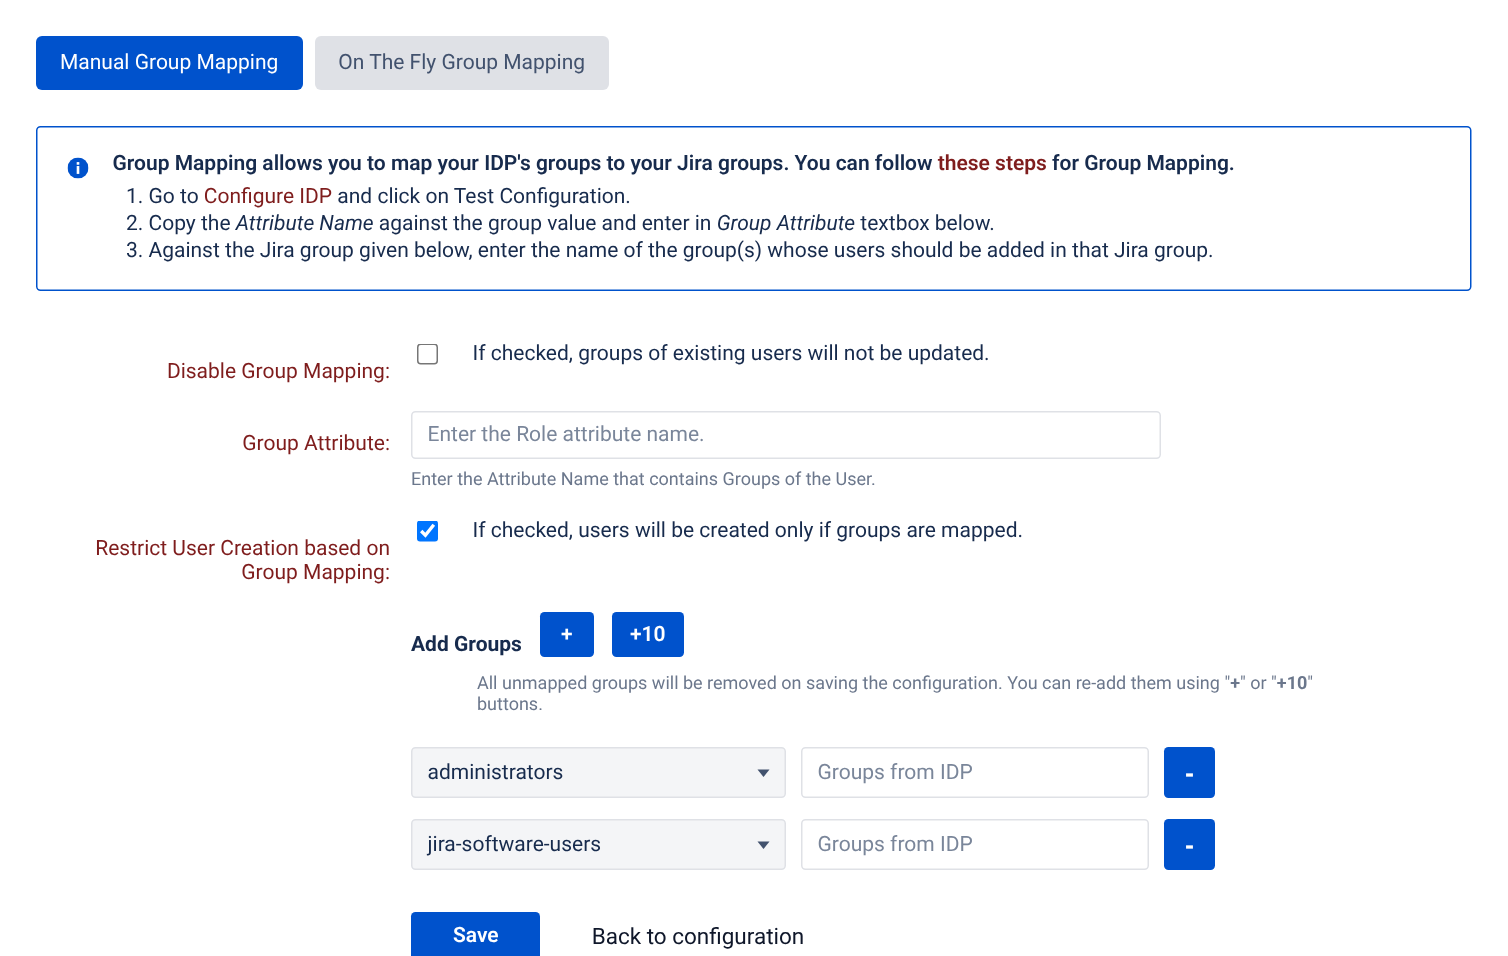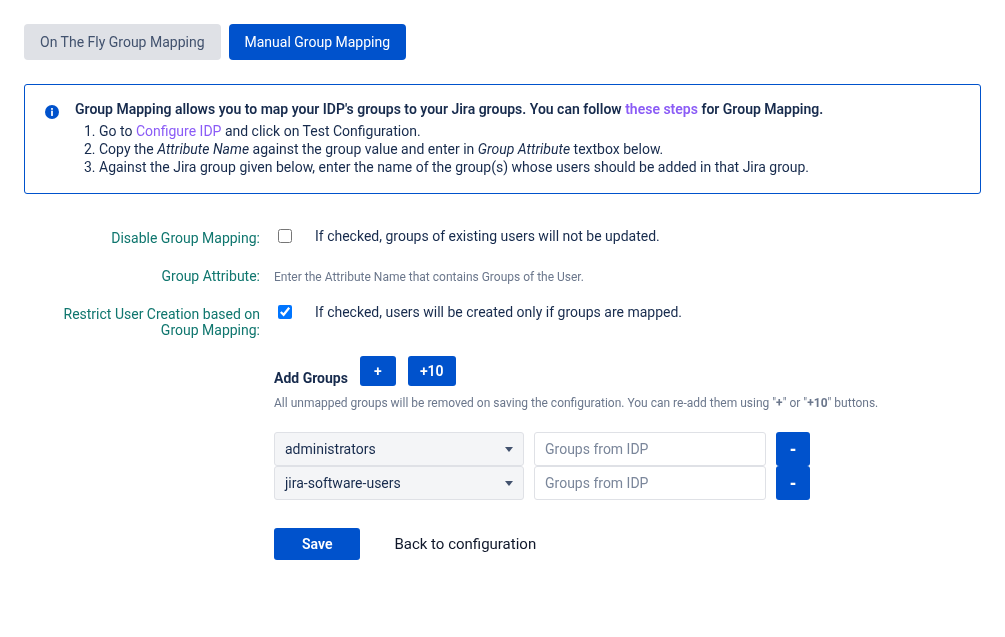--- a/index.html
+++ b/index.html
@@ -35,36 +35,37 @@
     margin-bottom: 32px;
   }
   .info-body { display: flex; gap: 16px; }
   .info-icon {
     color: #0052CC;
     flex-shrink: 0;
     margin-top: 4px;
   }
   .info-content { flex: 1; }
   .info-main { font-weight: 600; color: #172B4D; margin: 0 0 6px 0; }
-  .info-link { color: #8b5cf6; text-decoration: none; cursor: pointer; }
+  .info-link { color: #7f1d1d; text-decoration: none; cursor: pointer; }
   .info-steps { margin: 0; padding-left: 24px; }
   .info-steps li { margin: 2px 0; color: #172B4D; }
   .italic { font-style: italic; }
   .form-row {
     display: flex;
     align-items: flex-start;
     margin-bottom: 18px;
   }
   .form-label {
     width: 250px;
     text-align: right;
     padding-right: 14px;
-    color: #0f766e;
+    color: #7f1d1d;
     padding-top: 4px;
     flex-shrink: 0;
+    margin-top: 10px;
   }
   .form-control { flex: 1; max-width: 640px; }
   .checkbox-line { display: flex; align-items: center; gap: 20px; }
   .checkbox-line input[type="checkbox"] { width: 14px; height: 14px; cursor: pointer; }
   .text-input {
     width: 500px;
     max-width: 100%;
     padding: 7px 10px;
     border: 1px solid #DFE1E6;
     border-radius: 3px;
@@ -97,20 +98,21 @@
     cursor: pointer;
     min-width: 36px;
     text-align: center;
     font-family: inherit;
   }
   .btn.wide { padding: 8px 28px; }
   .group-row {
     display: flex;
     align-items: flex-start;
     gap: 10px;
+    margin-bottom: 14px;
   }
   .select {
     width: 250px;
     padding: 8px 10px;
     border: 1px solid #DFE1E6;
     background: #F4F5F7;
     border-radius: 3px;
     font-size: 14px;
     color: #172B4D;
     display: flex;
@@ -159,22 +161,22 @@
     cursor: pointer;
     font-size: 15px;
     margin-left: 6px;
     padding-left: 16px;
   }
 </style>
 </head>
 <body>
 
 <div class="tabs">
+  <button class="tab active">Manual Group Mapping</button>
   <button class="tab inactive">On The Fly Group Mapping</button>
-  <button class="tab active">Manual Group Mapping</button>
 </div>
 
 <div class="info-panel">
   <div class="info-body">
     <span class="info-icon">
       <svg width="14" height="14" viewBox="0 0 16 16" fill="currentColor">
           <circle cx="8" cy="8" r="8"></circle>
           <rect x="7" y="6.5" width="2" height="6" fill="#fff"></rect>
           <rect x="7" y="3.5" width="2" height="2" fill="#fff"></rect>
         </svg>
@@ -202,20 +204,21 @@
     <label class="checkbox-line">
       <input type="checkbox" style="">
       <span>If checked, groups of existing users will not be updated.</span>
     </label>
   </div>
 </div>
 
 <div class="form-row">
   <div class="form-label">Group Attribute:</div>
   <div class="form-control">
+    <input type="text" class="text-input" placeholder="Enter the Role attribute name." style="">
     <div class="help-text">Enter the Attribute Name that contains Groups of the User.</div>
   </div>
 </div>
 
 <div class="form-row">
   <div class="form-label">Restrict User Creation based on Group Mapping:</div>
   <div class="form-control">
     <label class="checkbox-line">
       <input type="checkbox" checked="" style="">
       <span>If checked, users will be created only if groups are mapped.</span>
@@ -224,21 +227,21 @@
 </div>
 
 <div class="form-row">
   <div class="form-label"></div>
   <div class="form-control">
     <div class="section-header">
       <span>Add Groups</span>
       <button class="btn">+</button>
       <button class="btn">+10</button>
     </div>
-    <div class="help-text" style="margin-bottom:22px;">
+    <div class="help-text" style="margin-bottom:22px;margin-left:44px;">
       <span>All unmapped groups will be removed on saving the configuration. You can re-add them using "</span><b>+</b><span>" or "</span><b>+10</b><span>" buttons.</span>
     </div>
 
     <div class="group-row">
       <div class="select">
         <span>administrators</span>
         <span class="caret"></span>
       </div>
       <input type="text" class="idp-input" placeholder="Groups from IDP" style="">
       <button class="remove-btn">-</button>

